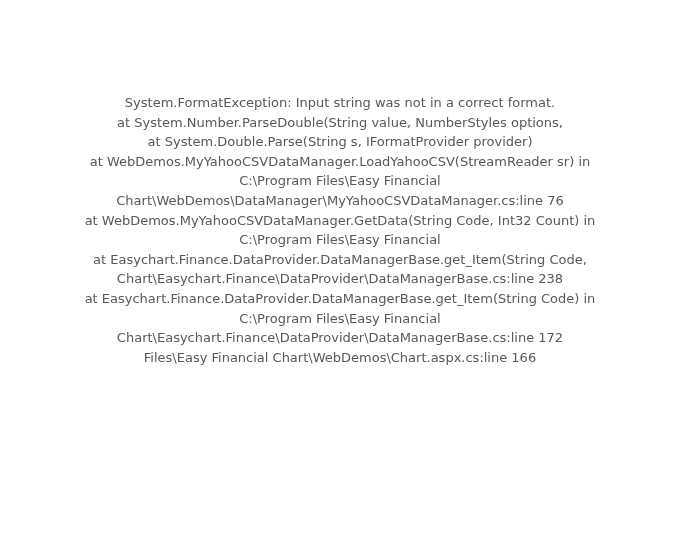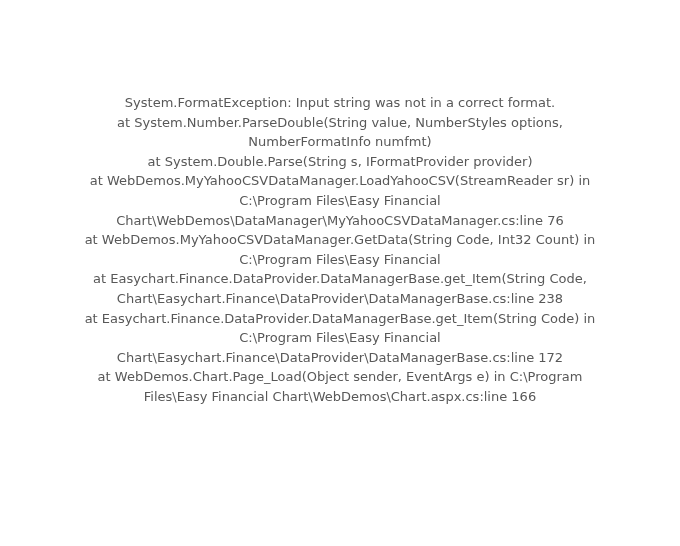--- a/index.html
+++ b/index.html
@@ -30,28 +30,26 @@
     white-space: nowrap;
   }
 </style>
 </head>
 <body>
 
 <div class="error-page">
   <div class="stack-trace">
     <div class="stack-trace-line">System.FormatException: Input string was not in a correct format.</div>
     <div class="stack-trace-line">at System.Number.ParseDouble(String value, NumberStyles options,</div>
-    <div class="stack-trace-line">NumberFormatInfo numfmt)</div>
     <div class="stack-trace-line">at System.Double.Parse(String s, IFormatProvider provider)</div>
     <div class="stack-trace-line">at WebDemos.MyYahooCSVDataManager.LoadYahooCSV(StreamReader sr) in</div>
     <div class="stack-trace-line">C:\Program Files\Easy Financial</div>
     <div class="stack-trace-line">Chart\WebDemos\DataManager\MyYahooCSVDataManager.cs:line 76</div>
     <div class="stack-trace-line">at WebDemos.MyYahooCSVDataManager.GetData(String Code, Int32 Count) in</div>
     <div class="stack-trace-line">C:\Program Files\Easy Financial</div>
     <div class="stack-trace-line">at Easychart.Finance.DataProvider.DataManagerBase.get_Item(String Code,</div>
     <div class="stack-trace-line">Chart\Easychart.Finance\DataProvider\DataManagerBase.cs:line 238</div>
     <div class="stack-trace-line">at Easychart.Finance.DataProvider.DataManagerBase.get_Item(String Code) in</div>
     <div class="stack-trace-line">C:\Program Files\Easy Financial</div>
     <div class="stack-trace-line">Chart\Easychart.Finance\DataProvider\DataManagerBase.cs:line 172</div>
-    <div class="stack-trace-line">at WebDemos.Chart.Page_Load(Object sender, EventArgs e) in C:\Program</div>
     <div class="stack-trace-line">Files\Easy Financial Chart\WebDemos\Chart.aspx.cs:line 166</div>
   </div>
 </div>
 
 </body></html>

